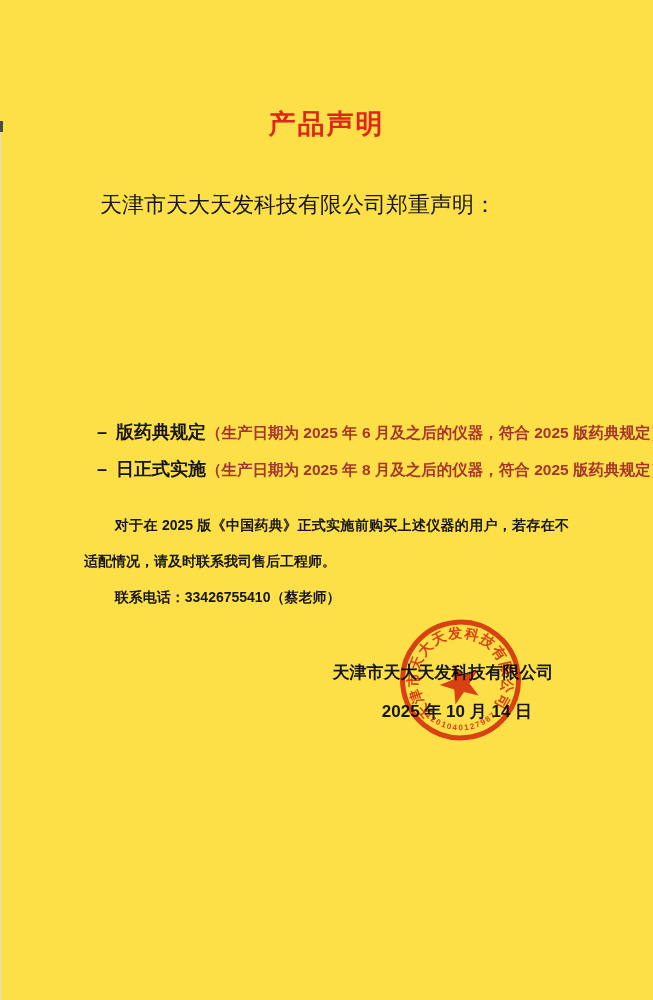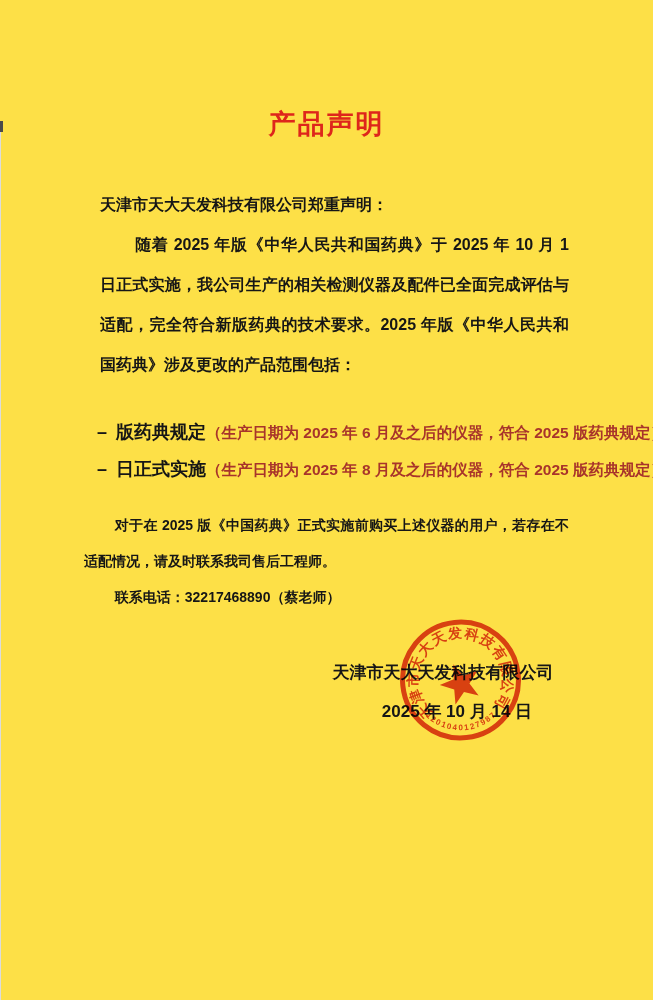--- a/index.html
+++ b/index.html
@@ -22,21 +22,21 @@
     width: 3px; height: 11px; background: #4a4a4a;
   }
   .doc-title {
     position: absolute; top: 106px; left: 0; width: 100%;
     margin: 0; text-align: center;
     font-size: 27px; font-weight: bold; letter-spacing: 2px;
     color: #de261b;
   }
   .block-intro {
     position: absolute; left: 100px; right: 84px; top: 185px;
-    font-size: 16px; line-height: 40px; font-weight: 700;
+    font-size: 22px; line-height: 40px; font-weight: 400;
     color: #161616; text-align: justify;
   }
   .block-intro p { margin: 0; }
   .indent { text-indent: 2.2em; }
   .bullets {
     position: absolute; left: 97px; right: 40px; top: 414px;
     margin: 0; padding: 0; list-style: none;
     font-size: 18px; line-height: 37px; font-weight: 600;
     color: #161616; white-space: nowrap;
   }
@@ -76,35 +76,34 @@
 
 <div class="page">
 
   <div class="edge-line"></div>
   <div class="edge-tick"></div>
 
   <h1 class="doc-title">产品声明</h1>
 
   <div class="block-intro">
     <p>天津市天大天发科技有限公司郑重声明：</p>
-    <p class="indent">随着 2025 年版《中华人民共和国药典》于 2025 年 10 月 1 日正式实施，我公司生产的相关检测仪器及配件已全面完成评估与适配，完全符合新版药典的技术要求。2025 年版《中华人民共和国药典》涉及更改的产品范围包括：</p>
   </div>
 
   <ul class="bullets">
     <li>
       <span class="bullet-dash">–</span><span>版药典规定</span><span class="product-note">（生产日期为 2025 年 6 月及之后的仪器，符合 2025 版药典规定）</span>
     </li>
     <li>
       <span class="bullet-dash">–</span><span>日正式实施</span><span class="product-note">（生产日期为 2025 年 8 月及之后的仪器，符合 2025 版药典规定）</span>
     </li>
   </ul>
 
   <div class="block-notice">
     <p class="indent">对于在 2025 版《中国药典》正式实施前购买上述仪器的用户，若存在不适配情况，请及时联系我司售后工程师。</p>
-    <p class="indent">联系电话：32217468890（蔡老师）</p>
+    <p class="indent">联系电话：33426755410（蔡老师）</p>
   </div>
 
   <div class="signoff">
     <div>天津市天大天发科技有限公司</div>
     <div class="signature-date">2025 年 10 月 14 日</div>
   </div>
 
   <svg class="seal" viewBox="0 0 132 132" aria-hidden="true">
     <defs>
       <path id="seal-ring-path" d="M 36.3 95.7 A 42 42 0 1 1 95.7 95.7" fill="none"></path>

